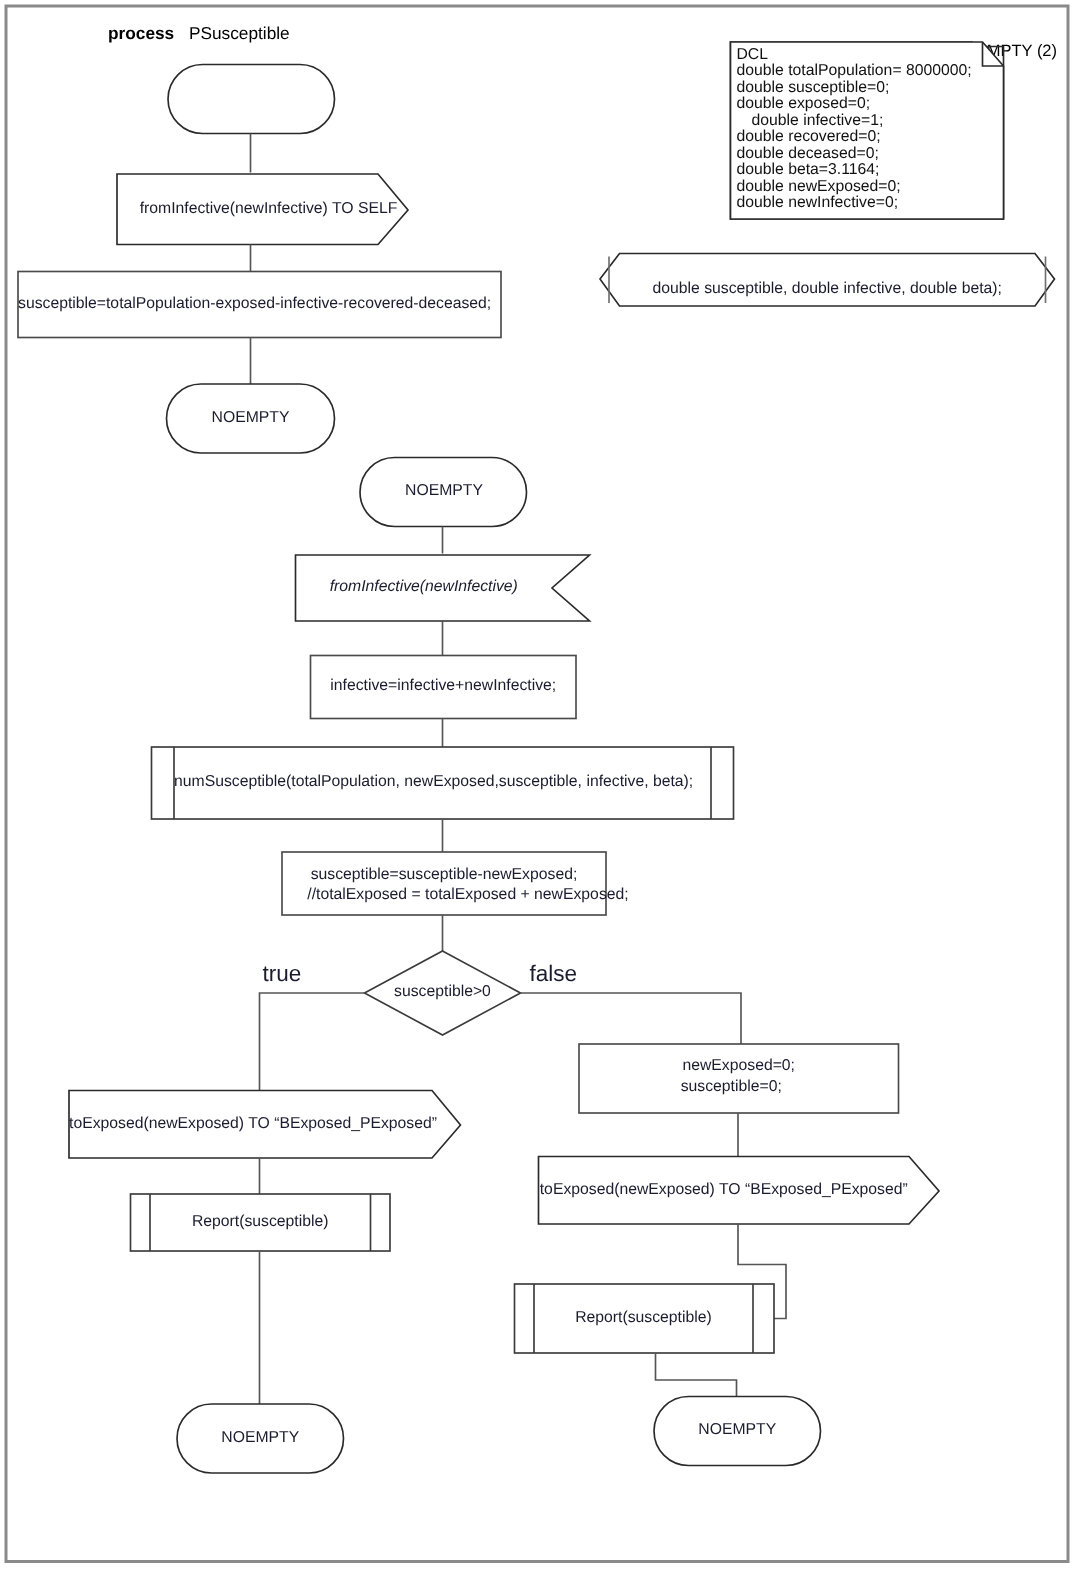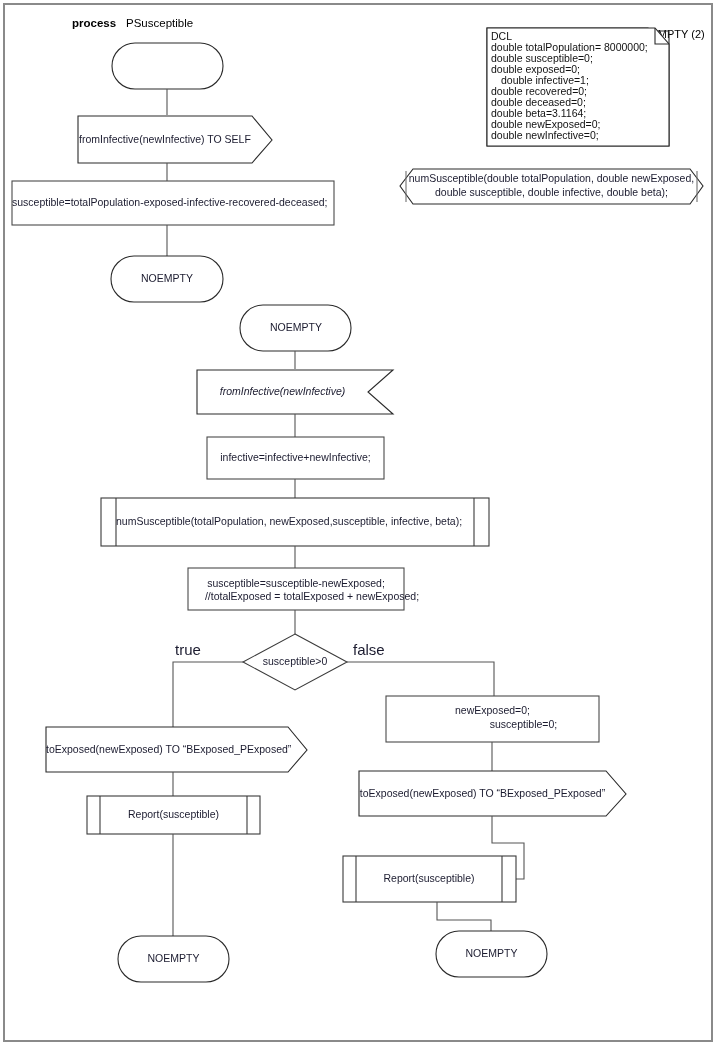--- a/index.html
+++ b/index.html
@@ -102,41 +102,40 @@
   <div class="dclTxt" style="left:491px;top:42px;">double totalPopulation= 8000000;</div>
   <div class="dclTxt" style="left:491px;top:53px;">double susceptible=0;</div>
   <div class="dclTxt" style="left:491px;top:64px;">double exposed=0;</div>
   <div class="dclTxt" style="left:501px;top:75px;">double infective=1;</div>
   <div class="dclTxt" style="left:491px;top:86px;">double recovered=0;</div>
   <div class="dclTxt" style="left:491px;top:97px;">double deceased=0;</div>
   <div class="dclTxt" style="left:491px;top:108px;">double beta=3.1164;</div>
   <div class="dclTxt" style="left:491px;top:119px;">double newExposed=0;</div>
   <div class="dclTxt" style="left:491px;top:130px;">double newInfective=0;</div>
 
-  <div class="boxTxt" style="left:400px;top:172px;width:303px;">numSusceptible(double totalPopulation, double newExposed,</div>
   <div class="boxTxt" style="left:400px;top:186px;width:303px;">double susceptible, double infective, double beta);</div>
 
-  <div class="boxTxt" style="left:78px;top:133px;width:174px;">fromInfective(newInfective) TO SELF</div>
+  <div class="boxTxt" style="left:92px;top:133px;width:174px;">fromInfective(newInfective) TO SELF</div>
   <div class="boxTxt" style="left:12px;top:196px;width:296px;">susceptible=totalPopulation-exposed-infective-recovered-deceased;</div>
   <div class="boxTxt" style="left:134px;top:272px;width:66px;">NOEMPTY</div>
 
   <div class="boxTxt" style="left:263px;top:321px;width:66px;">NOEMPTY</div>
   <div class="boxTxt" style="left:197px;top:385px;width:171px;font-style:italic;">fromInfective(newInfective)</div>
   <div class="boxTxt" style="left:207px;top:451px;width:177px;">infective=infective+newInfective;</div>
   <div class="boxTxt" style="left:116px;top:515px;width:288px;">numSusceptible(totalPopulation, newExposed,susceptible, infective, beta);</div>
   <div class="boxTxt" style="left:188px;top:577px;width:216px;">susceptible=susceptible-newExposed;</div>
   <div class="boxTxt" style="left:188px;top:590px;width:248px;">//totalExposed = totalExposed + newExposed;</div>
   <div class="boxTxt" style="left:245px;top:655px;width:100px;">susceptible&gt;0</div>
 
   <div class="smalllbl" style="left:175px;top:641px;">true</div>
   <div class="smalllbl" style="left:353px;top:641px;">false</div>
 
   <div class="boxTxt" style="left:46px;top:743px;width:242px;">toExposed(newExposed) TO “BExposed_PExposed”</div>
   <div class="boxTxt" style="left:100px;top:808px;width:147px;">Report(susceptible)</div>
   <div class="boxTxt" style="left:141px;top:952px;width:65px;">NOEMPTY</div>
 
   <div class="boxTxt" style="left:386px;top:704px;width:213px;">newExposed=0;</div>
-  <div class="boxTxt" style="left:386px;top:718px;width:203px;margin-left:36px;">susceptible=0;</div>
+  <div class="boxTxt" style="left:386px;top:718px;width:203px;">susceptible=0;</div>
   <div class="boxTxt" style="left:359px;top:787px;width:247px;">toExposed(newExposed) TO “BExposed_PExposed”</div>
   <div class="boxTxt" style="left:356px;top:872px;width:146px;">Report(susceptible)</div>
   <div class="boxTxt" style="left:459px;top:947px;width:65px;">NOEMPTY</div>
 
 </div>
 
 </body></html>

